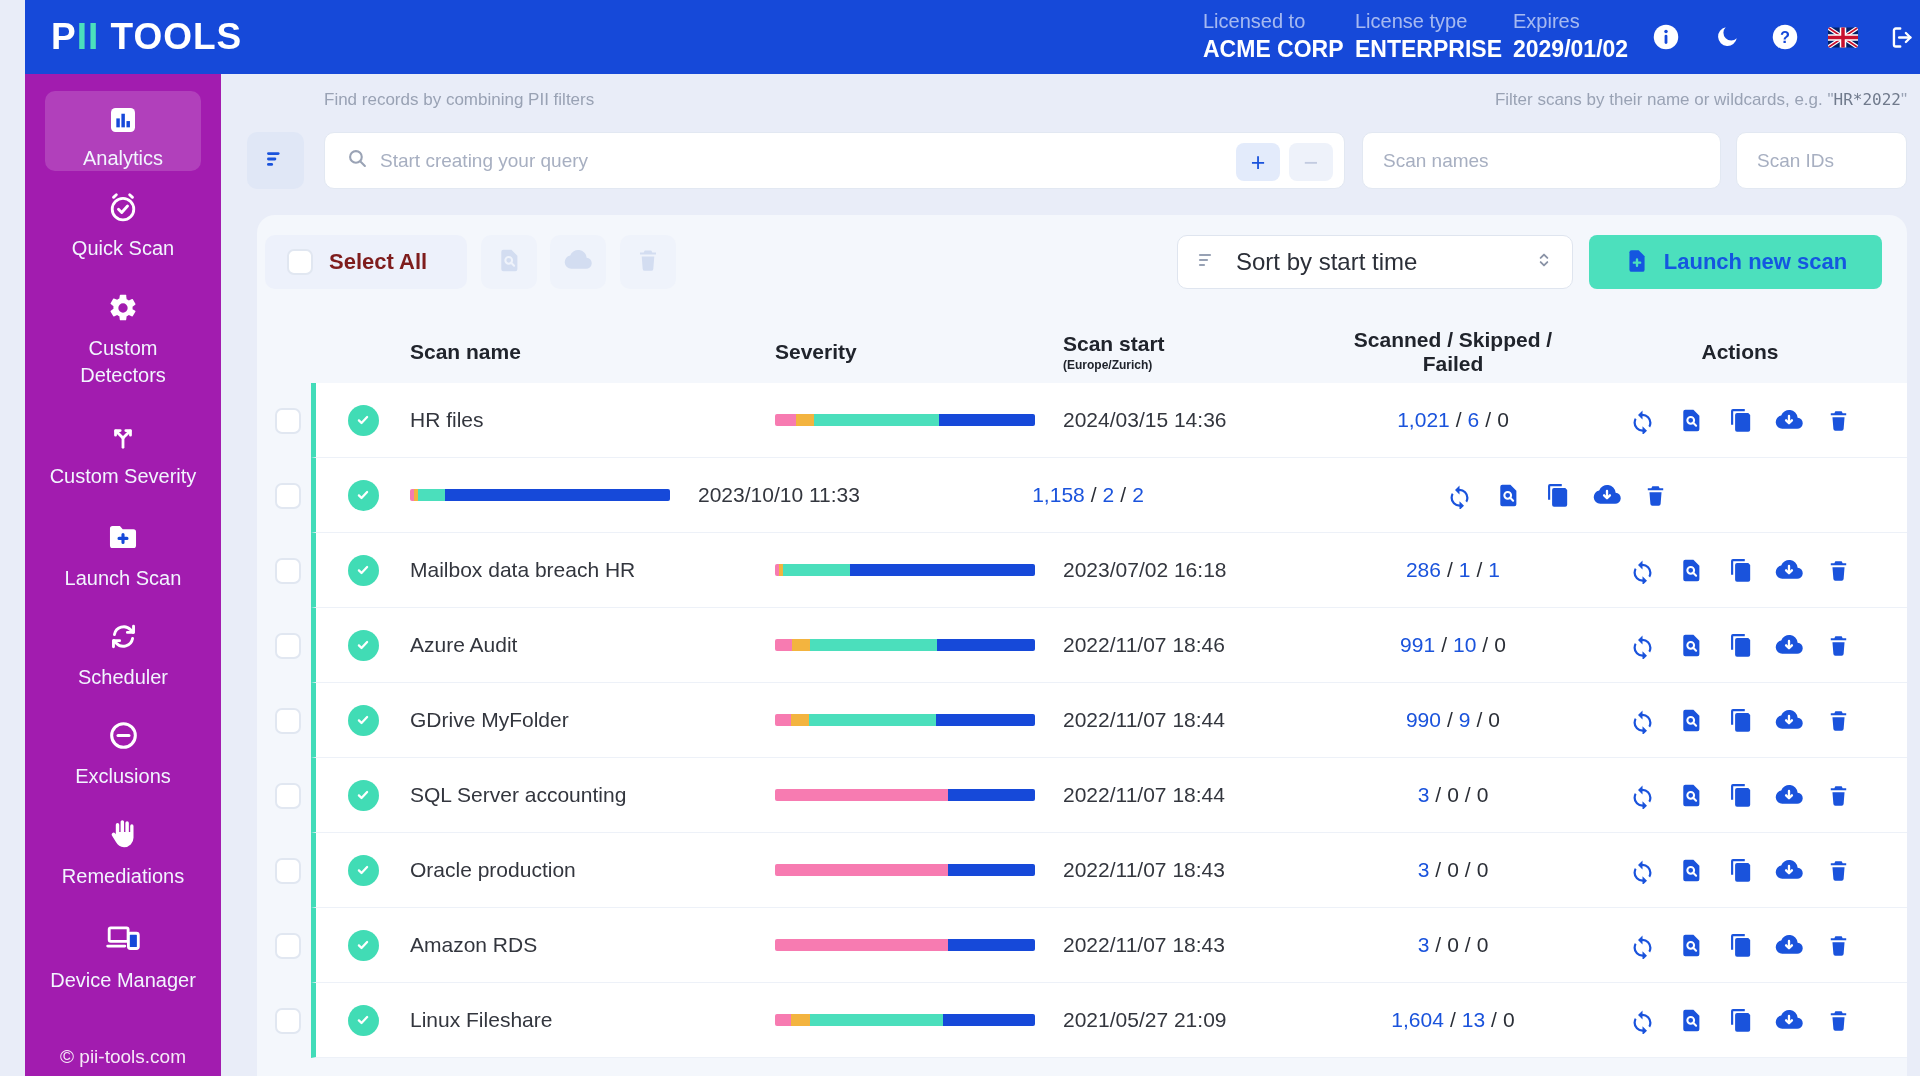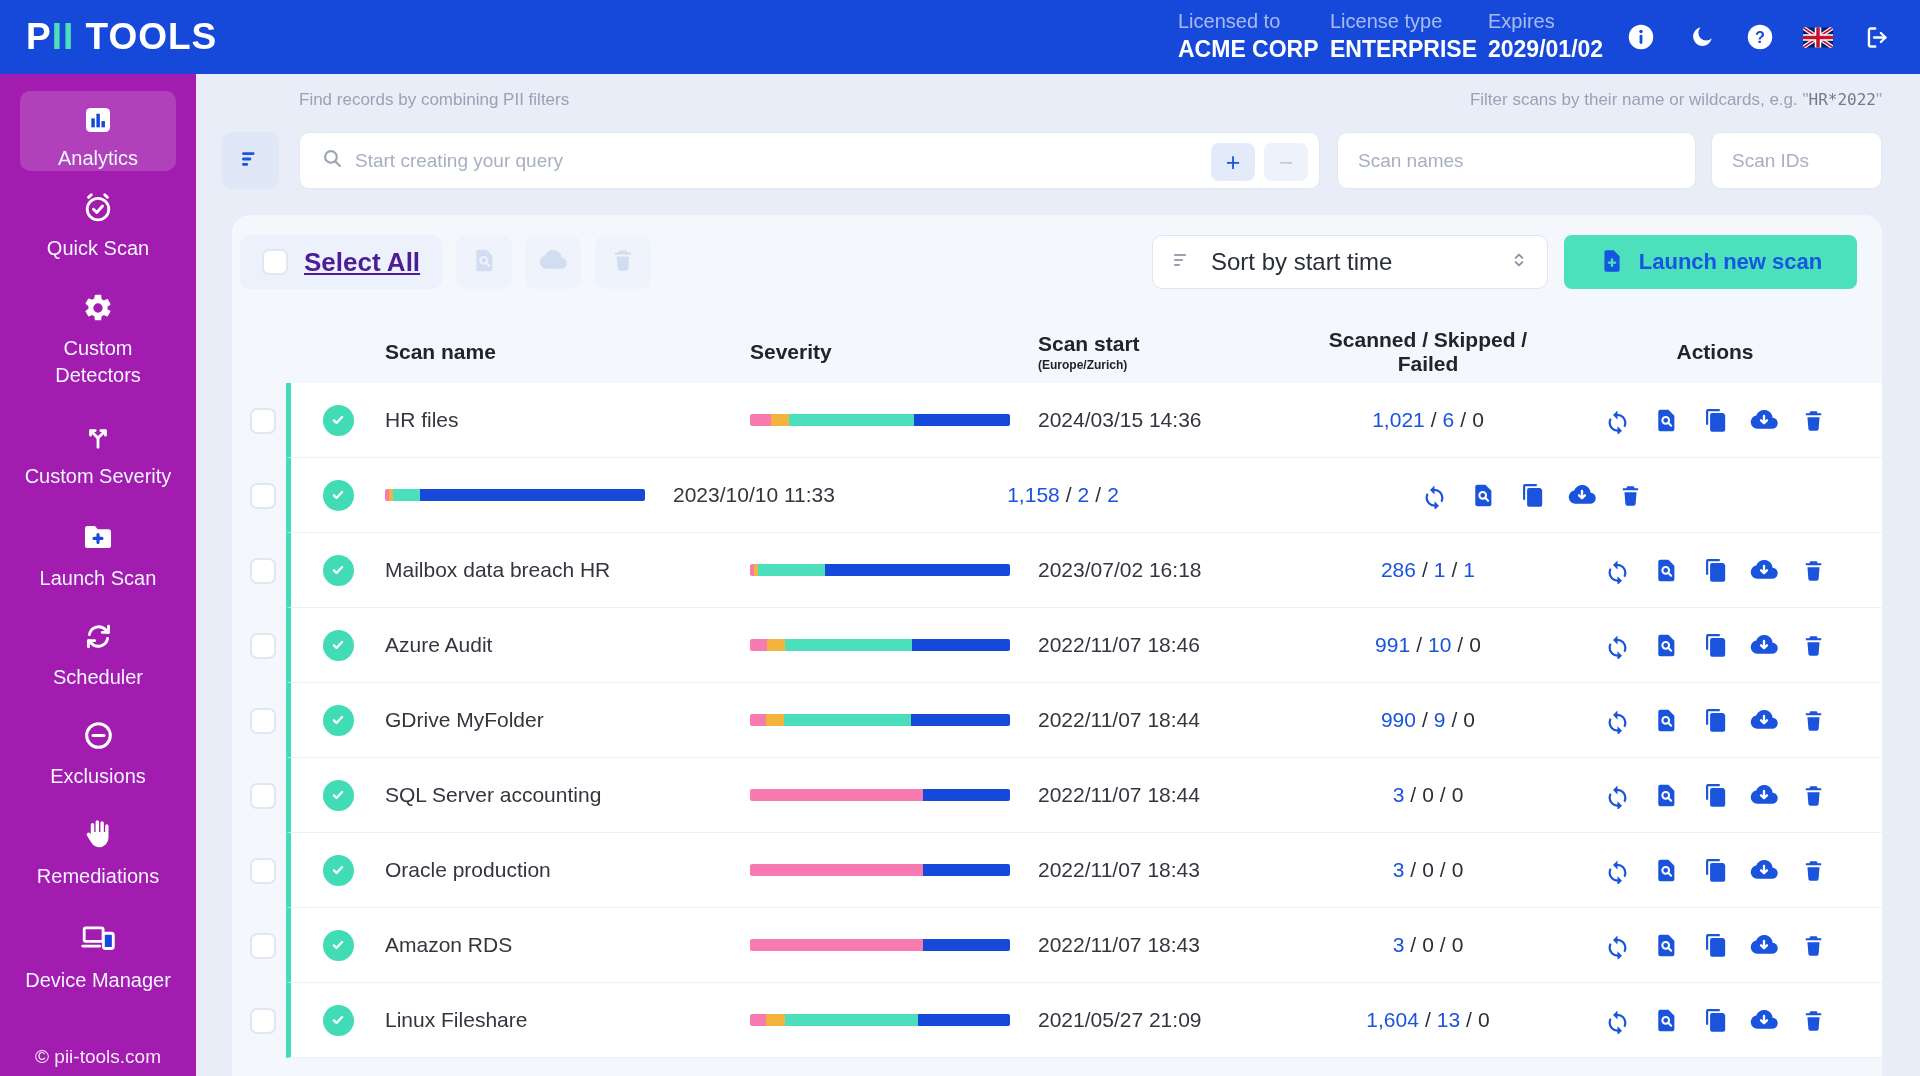--- a/index.html
+++ b/index.html
@@ -1,18 +1,18 @@
 <!DOCTYPE html>
 <html><head>
 <meta charset="utf-8">
 <style>
   * { margin:0; padding:0; box-sizing:border-box; }
   html,body { width:1920px; height:1076px; overflow:hidden; }
   body { font-family:"Liberation Sans","DejaVu Sans",sans-serif; background:#E9EDF8; }
-  .app { position:relative; width:1542px; height:1076px; }
+  .app { position:relative; width:1542px; height:1076px;margin-left:25px; }
 
   
   .topbar { position:absolute; left:0; top:0; width:1920px; height:74px; background:#1649D9; display:flex; align-items:center; z-index:5; }
   .logo { position:absolute; left:26px; top:50%; transform:translateY(-50%); font-size:37px; font-weight:bold; letter-spacing:1px; color:#fff; }
   .logo .teal { color:#4BDFBC; }
   .lic-block { position:absolute; top:10px; }
   .lic-label { font-size:20px; color:rgba(255,255,255,0.62); margin-bottom:3px; }
   .lic-value { font-size:23px; font-weight:bold; color:#fff; }
   .lic-1 { left:1178px; } .lic-2 { left:1330px; } .lic-3 { left:1488px; }
   .top-icon { position:absolute; top:50%; transform:translateY(-50%); width:34px; height:34px; display:flex; align-items:center; justify-content:center; cursor:pointer; }
@@ -48,21 +48,21 @@
   .names-inp input,.ids-inp input { padding:0 20px; }
   .mag { margin-left:20px; flex:0 0 auto; }
   .mini-btn { position:absolute; top:10px; width:44px; height:38px; border-radius:8px; font-size:25px; display:flex; align-items:center; justify-content:center; cursor:pointer; }
   .plus-btn { right:64px; background:#E3EBFB; color:#1A53DC; }
   .minus-btn { right:11px; background:#EEF2FA; color:#C2CBE0; }
 
   
   .card { position:absolute; left:232px; top:215px; width:1650px; height:861px; background:#F4F7FC; border-radius:18px 18px 0 0; }
   .select-all { position:absolute; left:8px; top:20px; width:202px; height:54px; background:#EDF1FB; border-radius:10px; display:flex; align-items:center; padding-left:22px; cursor:pointer; }
   .cbx { width:26px; height:26px; background:#fff; border:2px solid #E1E7F1; border-radius:7px; display:inline-block; flex:0 0 auto; cursor:pointer; }
-  .select-all .txt { margin-left:16px; font-size:26px; font-weight:bold; color:#4c1d95;text-decoration:underline; }
+  .select-all .txt { margin-left:16px; font-size:22px; font-weight:bold; color:#7f1d1d; }
   .dis-btn { position:absolute; top:20px; width:56px; height:54px; background:#EFF3FB; border-radius:10px; display:flex; align-items:center; justify-content:center; color:#D3DDF1; }
   .db-1{left:224px;} .db-2{left:293px;} .db-3{left:363px;}
   .sort-sel { position:absolute; left:920px; top:20px; width:396px; height:54px; background:#fff; border:1px solid #DFE5EF; border-radius:10px; display:flex; align-items:center; padding:0 18px; cursor:pointer; }
   .sort-sel .txt { margin-left:16px; font-size:24px; color:#2B2F38; flex:1; }
   .launch-btn { position:absolute; left:1332px; top:20px; width:293px; height:54px; background:#4CE0BD; border:none; border-radius:8px; display:flex; align-items:center; justify-content:center; gap:14px; cursor:pointer; }
   .launch-btn .txt { font-size:22px; font-weight:bold; color:#1456E0; font-family:inherit; }
 
   
   .thead { position:absolute; left:8px; top:105px; width:1642px; height:63px; display:flex; align-items:center; font-weight:bold; color:#20242C; }
   .thead .pad { width:51px; flex:0 0 auto; }

